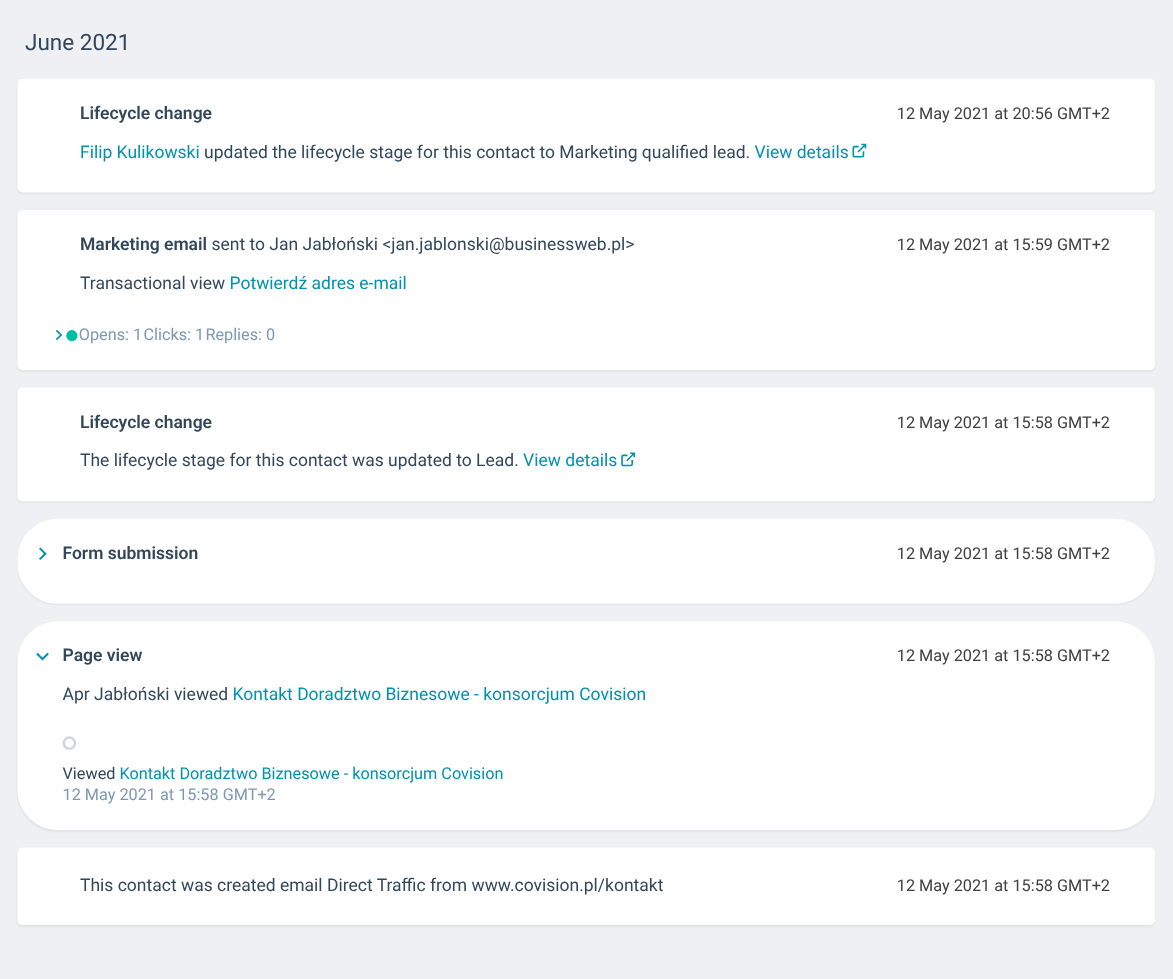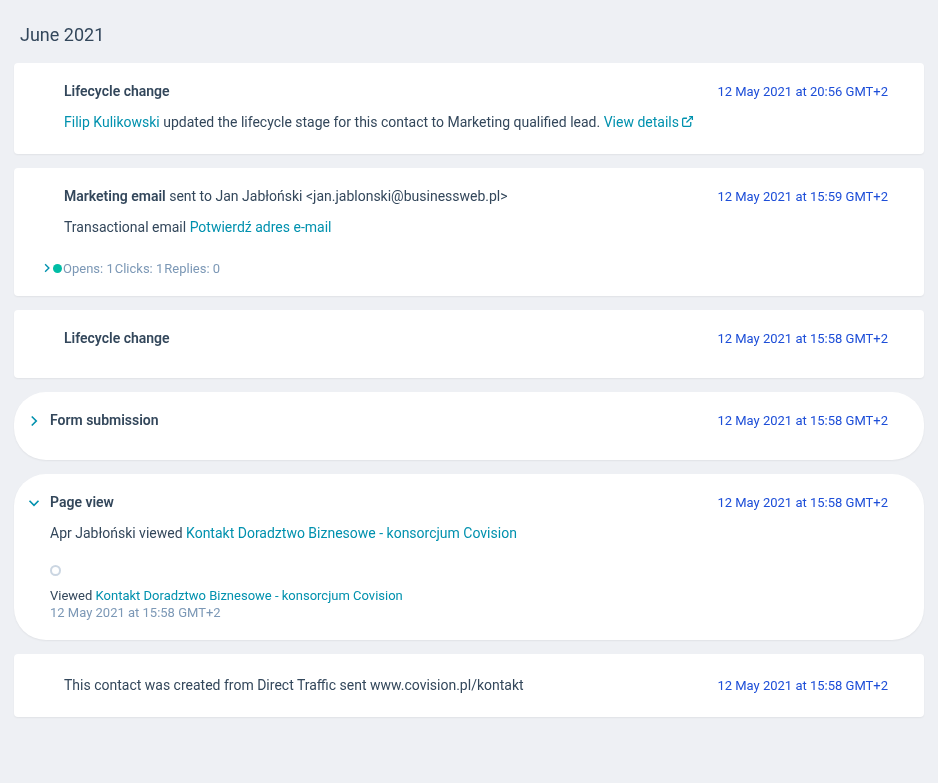--- a/index.html
+++ b/index.html
@@ -33,21 +33,21 @@
     align-items: baseline;
     margin-bottom: 12px;
   }
   .card-title {
     font-weight: 600;
     color: #33475b;
     font-size: 14px;
   }
   .card-title .sent-suffix { font-weight: 400; }
   .timestamp {
-    color: #1d4ed8;
+    color: #404040;
     font-size: 13px;
     white-space: nowrap;
   }
   .body-line {
     color: #33475b;
     font-size: 14px;
     line-height: 1.6;
   }
   .link {
     color: #0091ae;
@@ -128,40 +128,47 @@
 </div>
 
 <div class="card">
   <div class="card-header">
     <span class="card-title">
       <span>Marketing email</span><span class="sent-suffix"> sent to Jan Jabłoński &lt;jan.jablonski@businessweb.pl&gt;</span>
     </span>
     <span class="timestamp">12 May 2021 at 15:59 GMT+2</span>
   </div>
   <div class="body-line">
-    <span>Transactional email </span><span class="link">Potwierdź adres e-mail</span>
+    <span>Transactional view </span><span class="link">Potwierdź adres e-mail</span>
   </div>
   <div class="stats-row">
     <span class="chevron">
       <svg width="10" height="10" viewBox="0 0 16 16">
           <path d="M5 2l6 6-6 6" fill="none" stroke="#0091ae" stroke-width="2.2"></path>
         </svg>
     </span>
     <span class="dot"></span>
     <span class="stat"><span>Opens:</span> <span>1</span></span>
     <span class="stat"><span>Clicks:</span> <span>1</span></span>
     <span class="stat"><span>Replies:</span> <span>0</span></span>
   </div>
 </div>
 
 <div class="card">
   <div class="card-header">
     <span class="card-title">Lifecycle change</span>
     <span class="timestamp">12 May 2021 at 15:58 GMT+2</span>
   </div>
+  <div class="body-line">
+    <span>The lifecycle stage for this contact was updated to Lead. </span><span class="link"><span>View details</span><span class="ext-icon"><svg width="13" height="13" viewBox="0 0 24 24" fill="none" stroke="#0091ae" stroke-width="2.4">
+            <path d="M15 3h6v6"></path>
+            <path d="M10 14L21 3"></path>
+            <path d="M18 13v6a2 2 0 0 1-2 2H5a2 2 0 0 1-2-2V8a2 2 0 0 1 2-2h6"></path>
+          </svg></span></span>
+  </div>
 </div>
 
 <div class="card with-chevron">
   <span class="card-chevron">
     <svg width="12" height="12" viewBox="0 0 16 16">
         <path d="M5 2l6 6-6 6" fill="none" stroke="#0091ae" stroke-width="2.2"></path>
       </svg>
   </span>
   <div class="card-header">
     <span class="card-title">Form submission</span>
@@ -188,16 +195,16 @@
       <div>
         <span class="pv-viewed-label">Viewed </span><span class="link">Kontakt Doradztwo Biznesowe - konsorcjum Covision</span>
       </div>
       <div class="pv-time">12 May 2021 at 15:58 GMT+2</div>
     </div>
   </div>
 </div>
 
 <div class="card">
   <div class="single-row">
-    <span class="body-line">This contact was created from Direct Traffic sent www.covision.pl/kontakt</span>
+    <span class="body-line">This contact was created email Direct Traffic from www.covision.pl/kontakt</span>
     <span class="timestamp">12 May 2021 at 15:58 GMT+2</span>
   </div>
 </div>
 
 </body></html>

